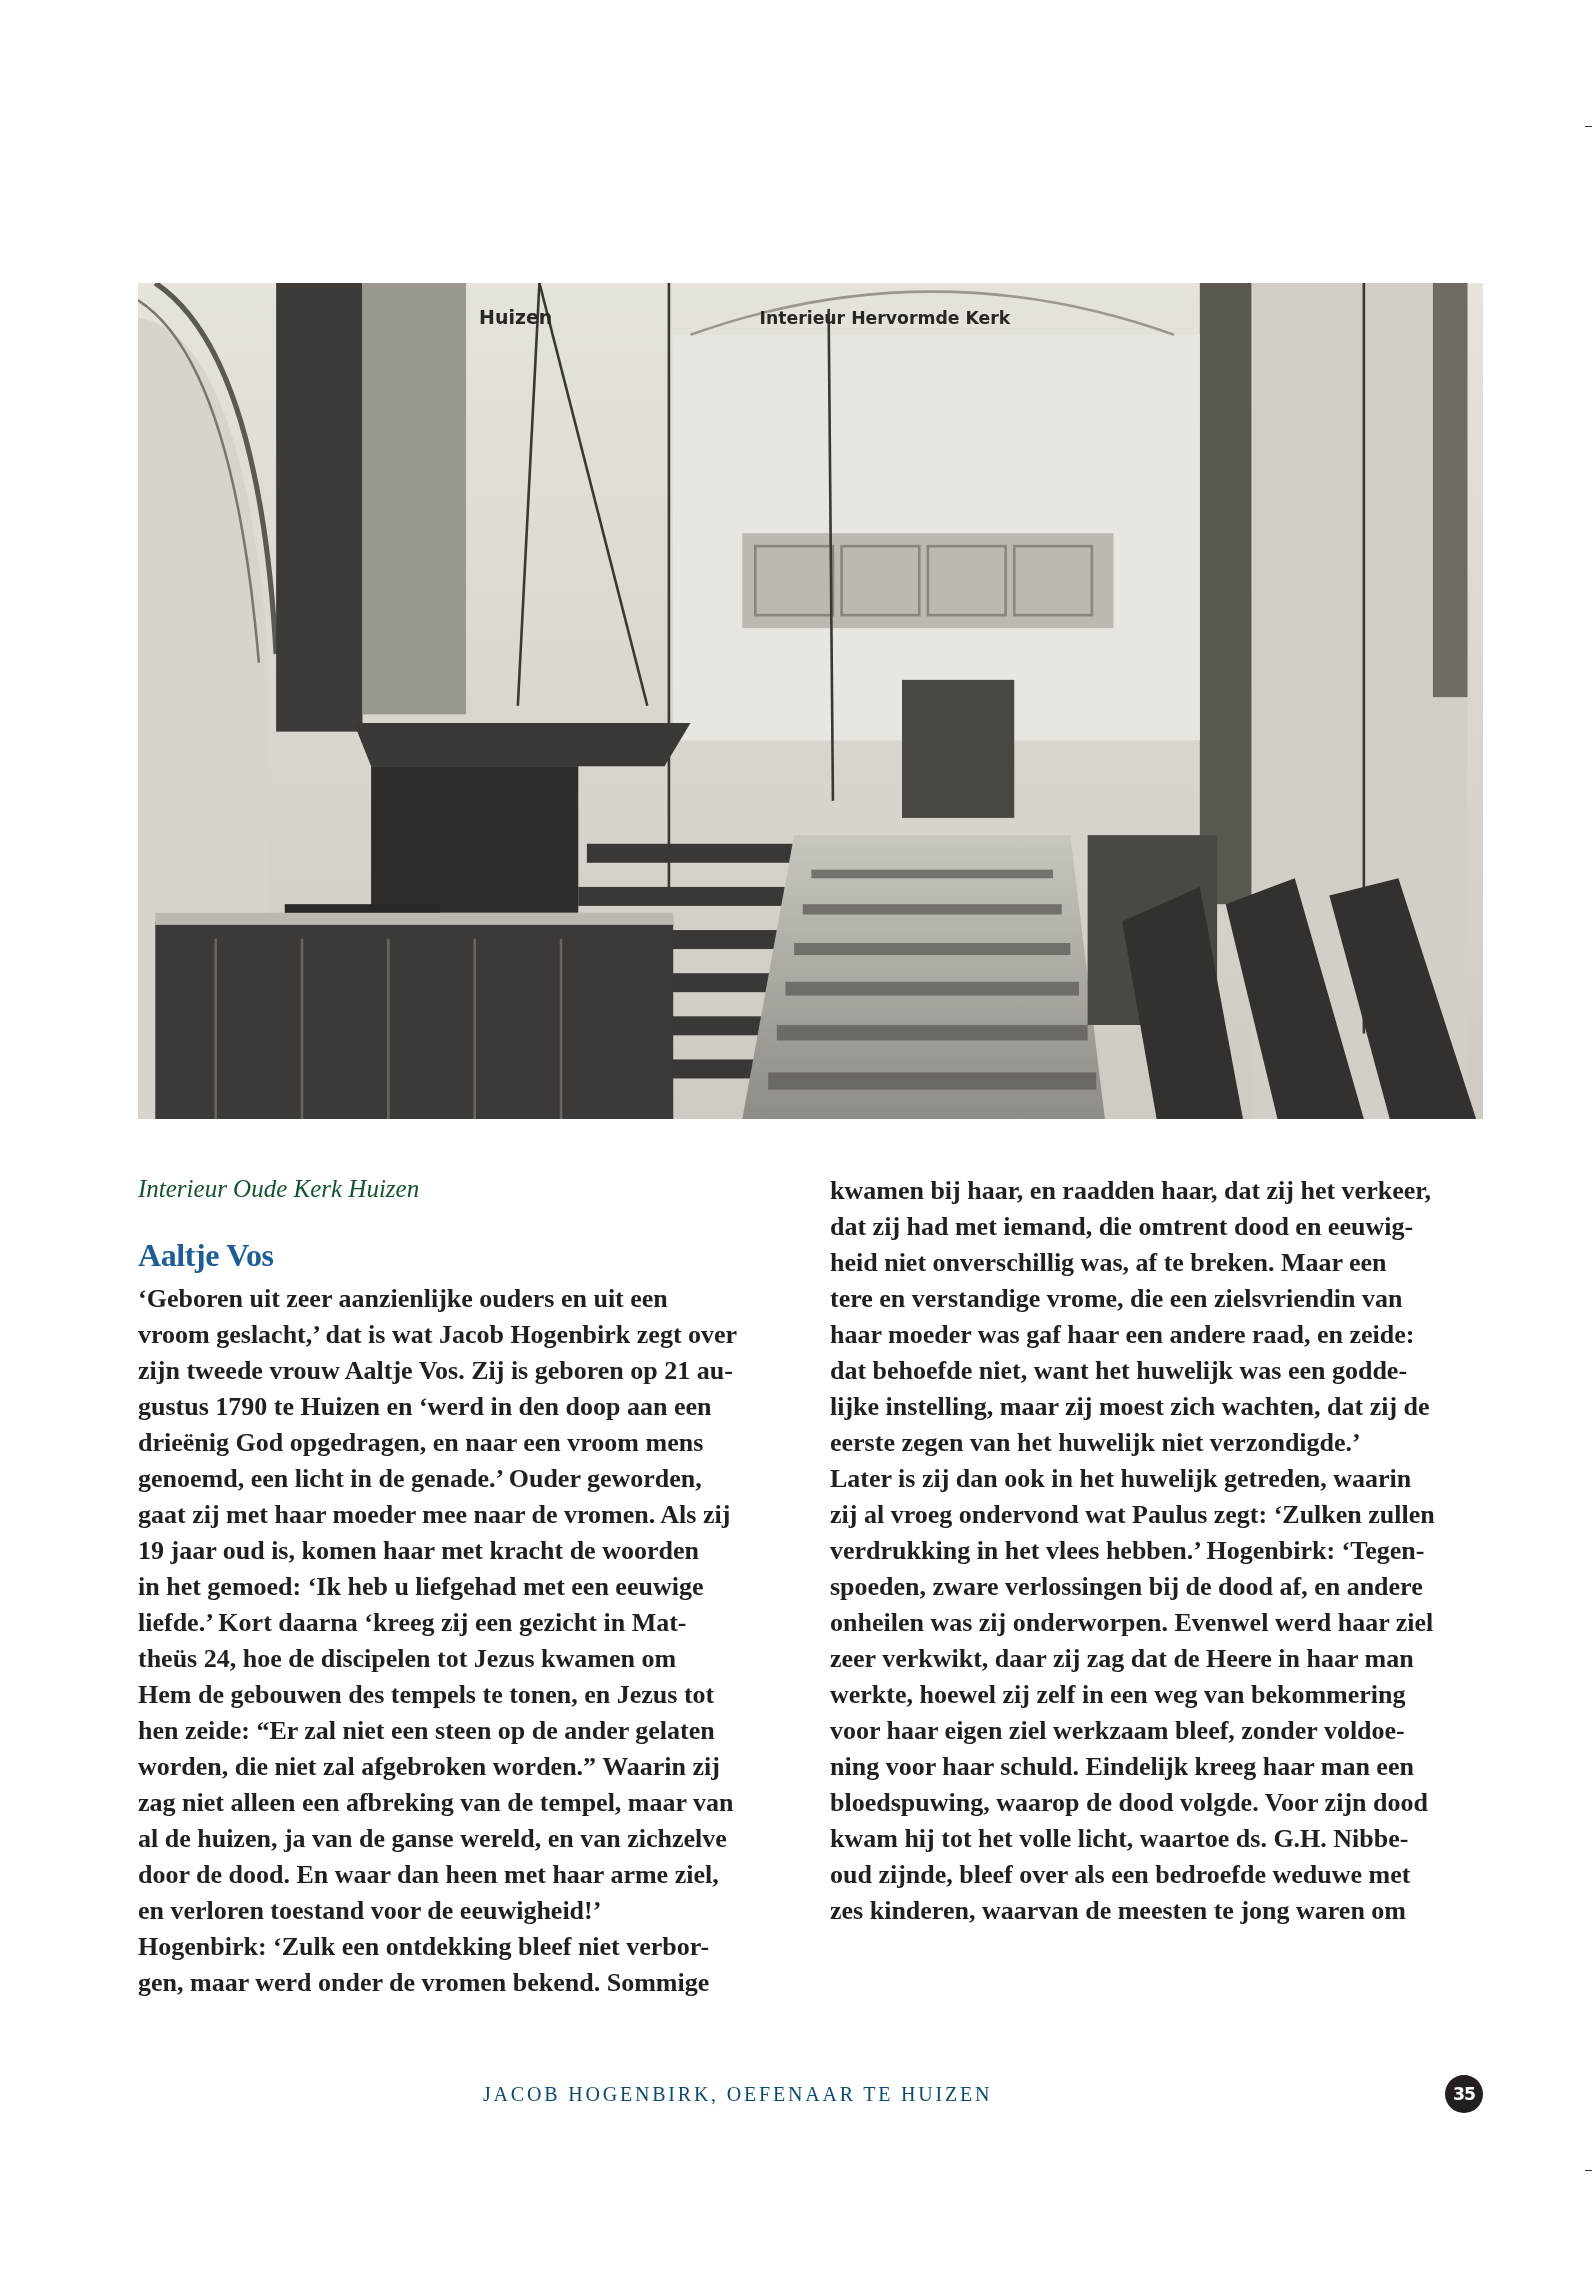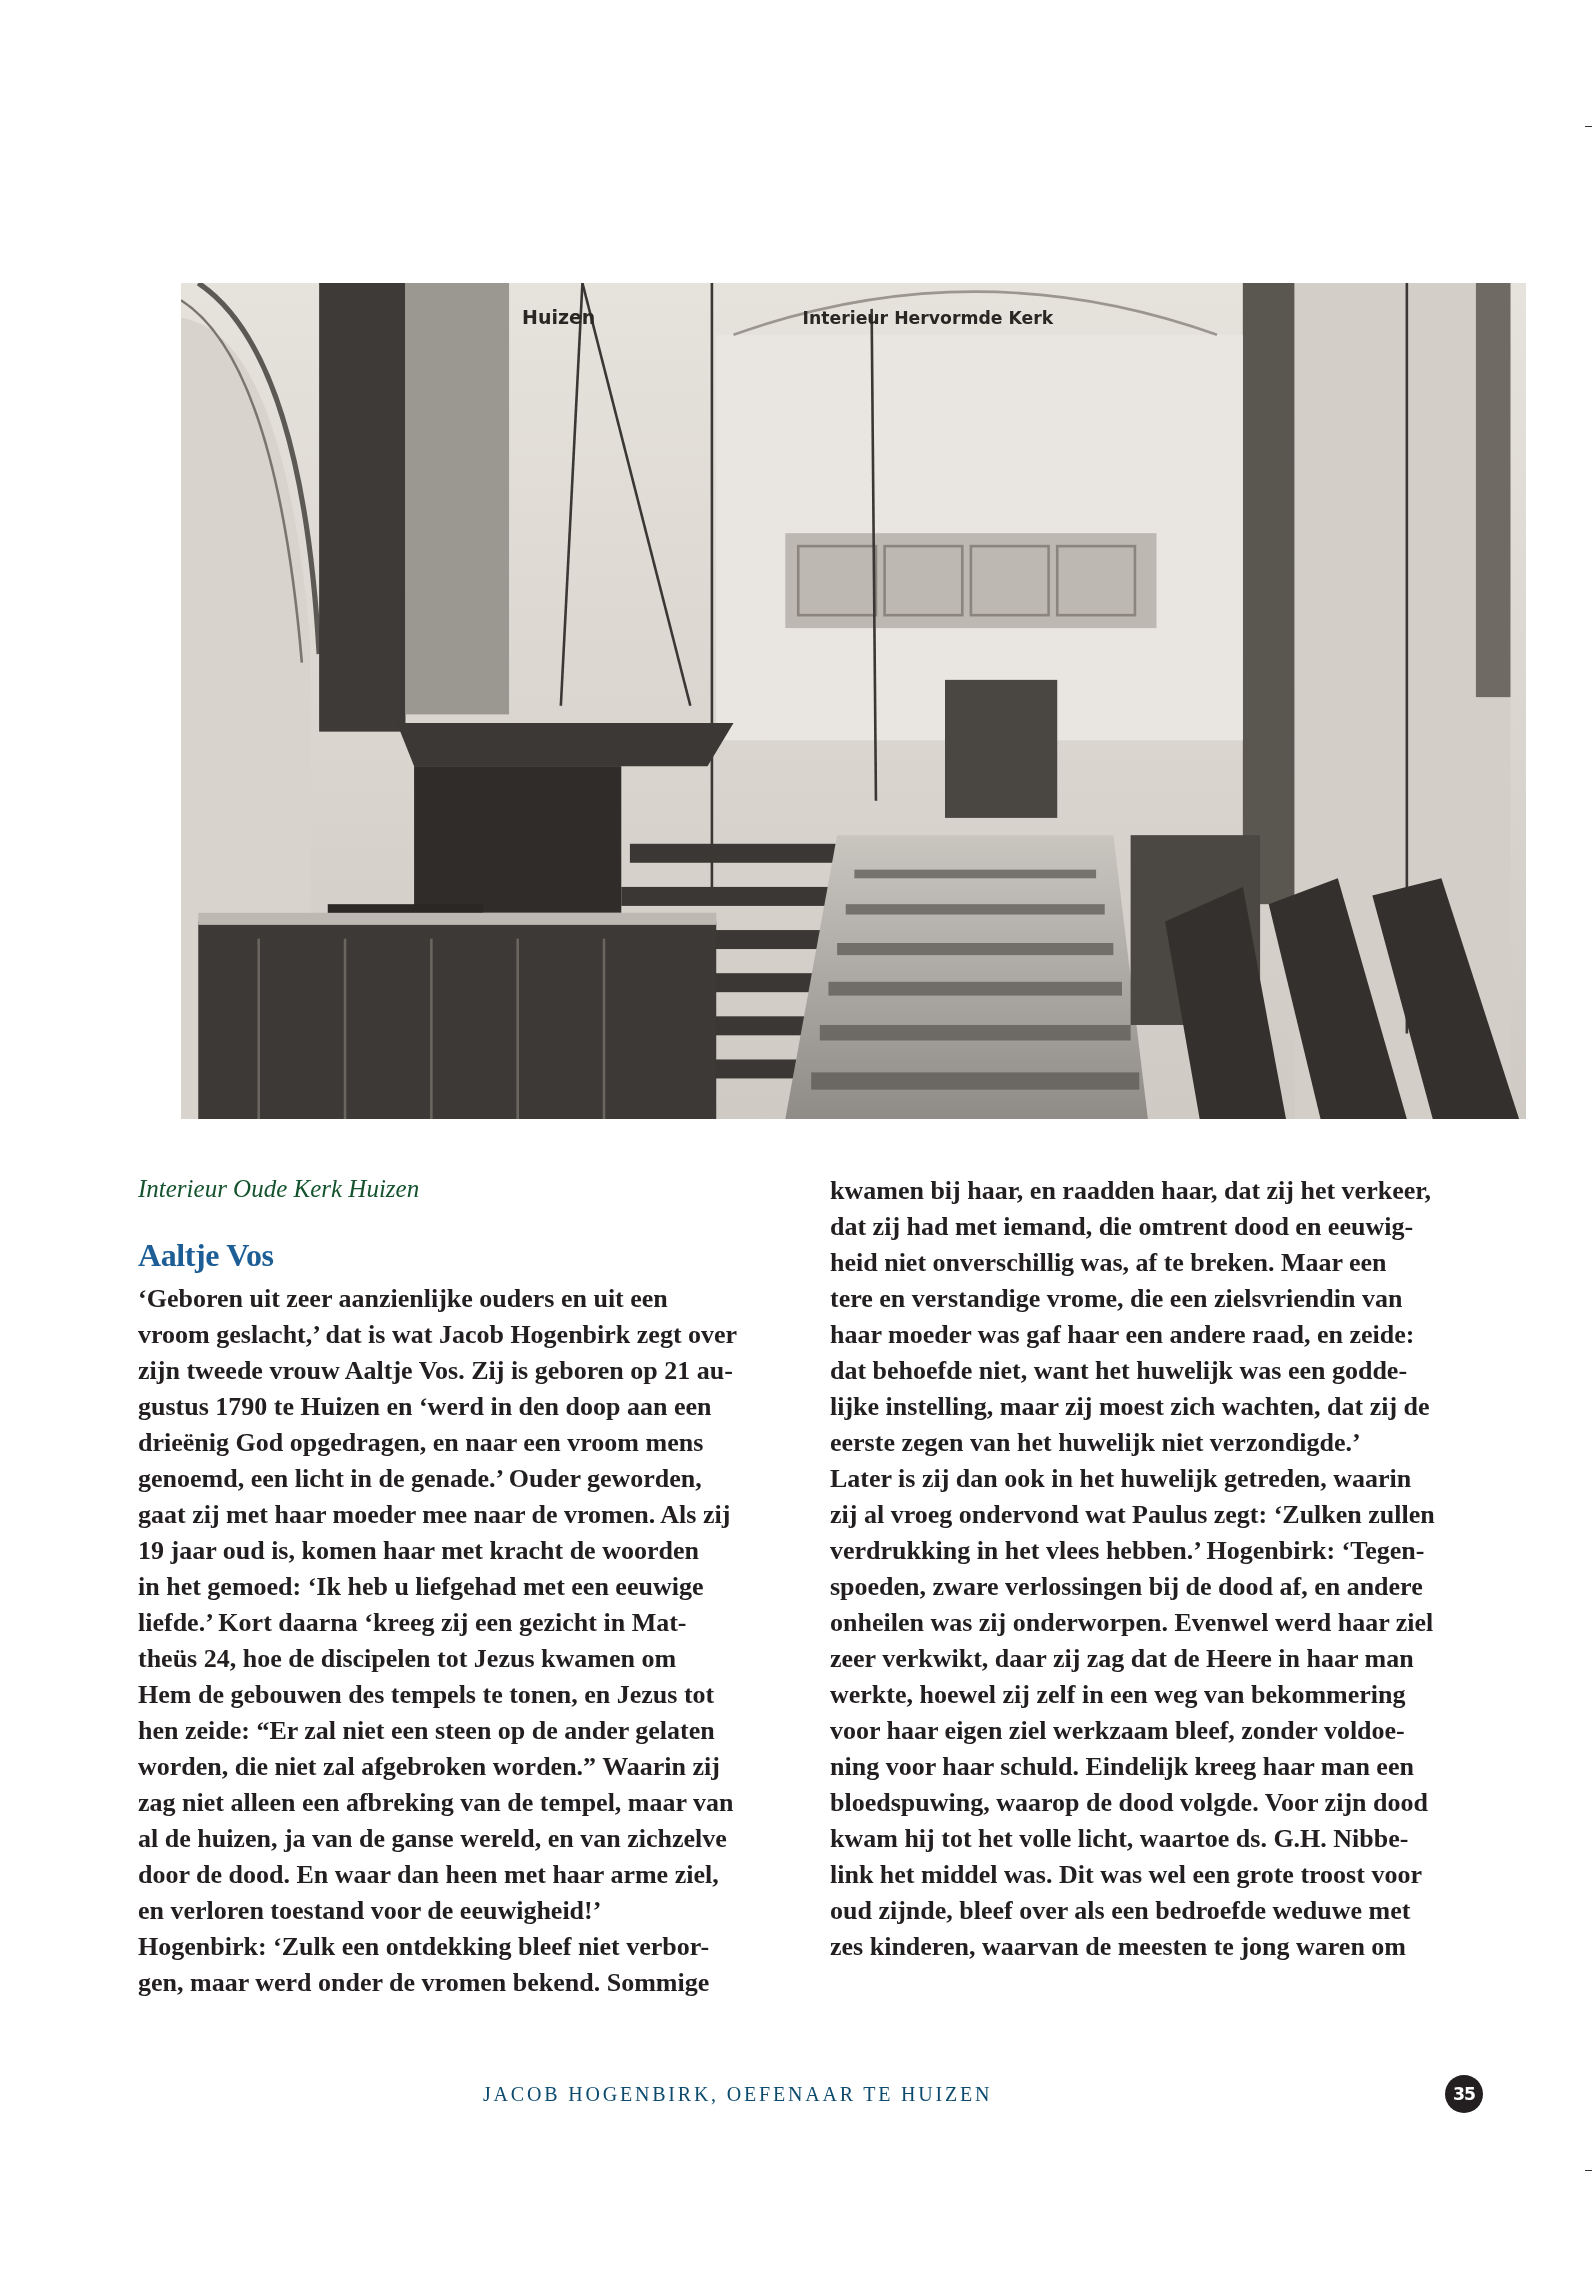--- a/index.html
+++ b/index.html
@@ -1,19 +1,19 @@
 <!DOCTYPE html>
 <html style="font-size:14px"><head>
 <meta charset="utf-8">
 <style>
   html, body { margin:0; padding:0; background:#ffffff; }
   body { width:1592px; height:2295px; position:relative; overflow:hidden;
          font-family:"Liberation Serif","DejaVu Serif",serif; color:#231f20; }
   .crop-mark { position:absolute; background:#333; height:0.9px; width:7px; }
-  .photo { position:absolute; left:138px; top:283px; width:1345px; height:836px; overflow:hidden; background:#fde047;margin-left:43px; }
+  .photo { position:absolute; left:138px; top:283px; width:1345px; height:836px; overflow:hidden; background:#fde047; }
   .photo svg { display:block; width:100%; height:100%; }
   .caption { position:absolute; left:138px; top:1175px; font-style:italic; font-size:25px; color:#14532d; white-space:nowrap; }
   .heading { position:absolute; left:138px; top:1237px; font-weight:bold; font-size:32px; color:#1d5e96; white-space:nowrap; letter-spacing:-0.4px; }
   .col { position:absolute;font-weight:bold; }
   .col-left { left:138px; top:1281px; width:647px; }
   .col-right { left:830px; top:1173px; width:647px; }
   .line { height:36px; line-height:36px; font-size:26px; white-space:nowrap; display:block; }
   .footer-title { position:absolute; left:483px; top:2083px; font-size:20px; letter-spacing:2.8px; color:#0c4a6e; white-space:nowrap; }
   .page-num { position:absolute; left:1445px; top:2075px; width:38px; height:38px; border-radius:50%; background:#231f20;
               color:#fff; font-family:"DejaVu Sans","Liberation Sans",sans-serif; font-weight:bold; font-size:17.3px;
@@ -159,20 +159,19 @@
   <span class="line">zij al vroeg ondervond wat Paulus zegt: ‘Zulken zullen</span>
   <span class="line">verdrukking in het vlees hebben.’ Hogenbirk: ‘Tegen-</span>
   <span class="line">spoeden, zware verlossingen bij de dood af, en andere</span>
   <span class="line">onheilen was zij onderworpen. Evenwel werd haar ziel</span>
   <span class="line">zeer verkwikt, daar zij zag dat de Heere in haar man</span>
   <span class="line">werkte, hoewel zij zelf in een weg van bekommering</span>
   <span class="line">voor haar eigen ziel werkzaam bleef, zonder voldoe-</span>
   <span class="line">ning voor haar schuld. Eindelijk kreeg haar man een</span>
   <span class="line">bloedspuwing, waarop de dood volgde. Voor zijn dood</span>
   <span class="line">kwam hij tot het volle licht, waartoe ds. G.H. Nibbe-</span>
-  <span class="line">link het middel was. Dit was wel een grote troost voor</span>
   <span class="line">oud zijnde, bleef over als een bedroefde weduwe met</span>
   <span class="line">zes kinderen, waarvan de meesten te jong waren om</span>
 </div>
 
 <div class="footer-title">JACOB HOGENBIRK, OEFENAAR TE HUIZEN</div>
 <div class="page-num">35</div>
 
 
 </body></html>

